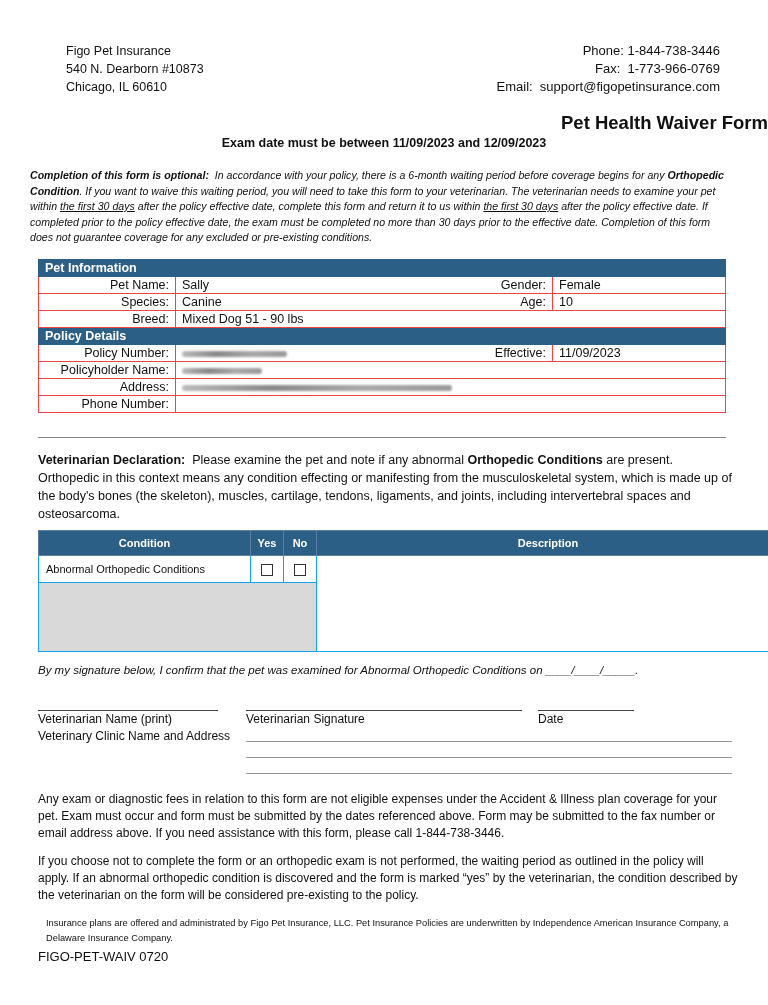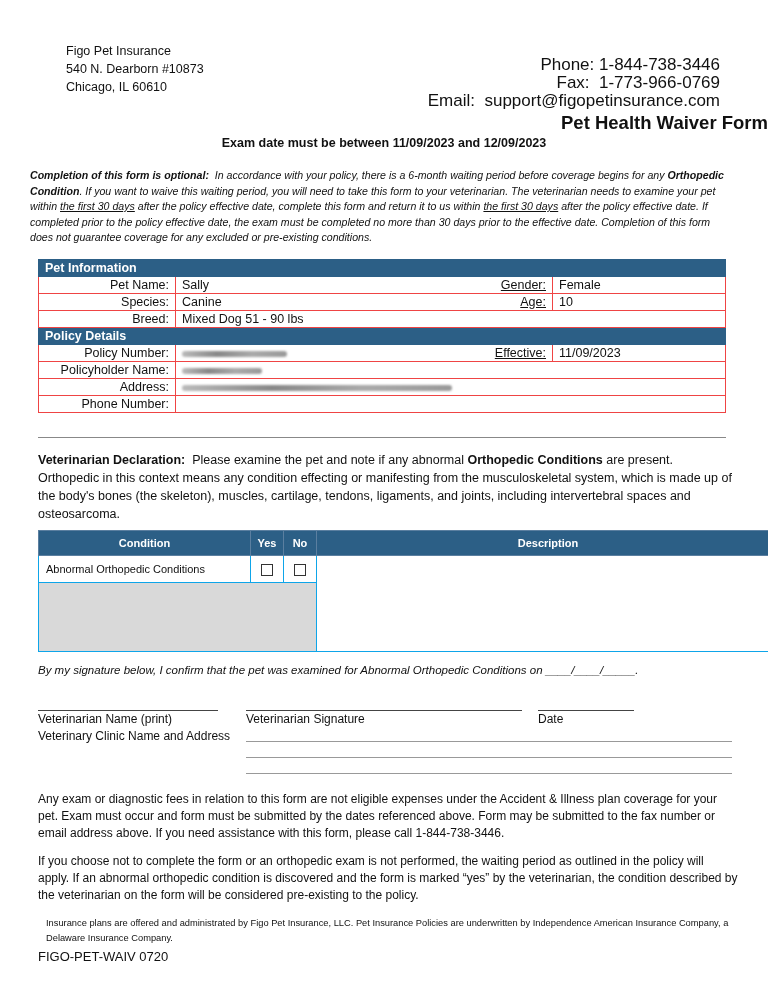--- a/index.html
+++ b/index.html
@@ -2,32 +2,32 @@
 <html><head>
 <meta charset="utf-8">
 <style>
   html, body { margin: 0; padding: 0; background: #ffffff; }
   body {
     width: 768px; height: 1005px; position: relative; overflow: hidden;
     font-family: "Liberation Sans", sans-serif; color: #111; font-size: 12px;
   }
   .abs { position: absolute; }
   .hdr-left { left: 38px; top: 42px; line-height: 18px; font-size: 12.5px; margin-left: 28px; }
-  .hdr-right { right: 48px; top: 56px; line-height: 18px; font-size: 17px; text-align: right; }
+  .hdr-right { right: 48px; top: 42px; line-height: 18px; font-size: 13px; text-align: right; }
   .title { left: 0; width: 768px; top: 112px; text-align: right; font-size: 18.5px; font-weight: bold; }
   .subtitle { left: 0; width: 768px; top: 136px; text-align: center; font-size: 12.5px; font-weight: bold; }
   .intro { left: 30px; width: 700px; top: 168px; font-size: 10.6px; font-style: italic; line-height: 15.5px; }
   .intro b { font-weight: bold; }
   .intro u { text-decoration: underline; }
 
   table.info { position: absolute; left: 38px; top: 259px; width: 688px; border-collapse: collapse; font-size: 12.5px; }
   table.info td { border: 1px solid #ef4444; height: 16px; padding: 0 6px; line-height: 16px; }
   table.info td.sec { background: #2c5f86; color: #fff; font-weight: bold; border-color: #2c5f86; padding-left: 6px; }
   table.info td.lbl { text-align: right; width: 124px; }
-  table.info td.lbl2 { text-align: right; border-left: none; text-decoration: underline; }
+  table.info td.lbl2 { text-align: right; border-left: none; }
   table.info td.nl { border-right: none; }
   .redact { display: inline-block; height: 6px; background: linear-gradient(90deg,#bbb,#888,#aaa,#999); border-radius: 3px; filter: blur(1.2px); vertical-align: middle; }
 
   .hr { left: 38px; width: 688px; top: 437px; height: 1px; background: #888; }
   .vetdecl { left: 38px; width: 700px; top: 451px; font-size: 12.5px; line-height: 18px; }
   .vetdecl b { font-weight: bold; }
 
   table.cond { position: absolute; left: 38px; top: 530px; width: 742px; border-collapse: collapse; font-size: 11px; border-radius: 28px; }
   table.cond th { background: #2c5f86; color: #fff; font-weight: bold; height: 22px; border: 1px solid #5b7fa0; }
   table.cond td { border: 1px solid #0ea5e9; }

